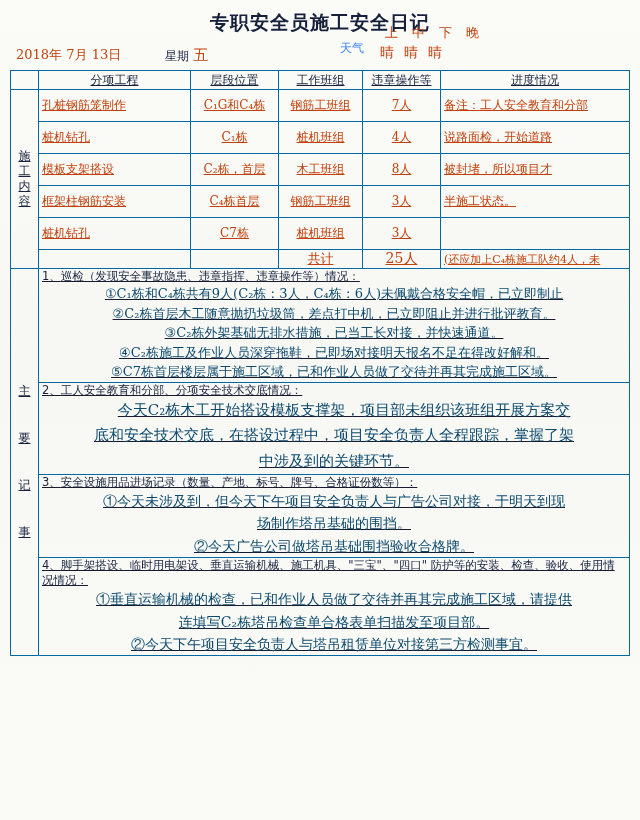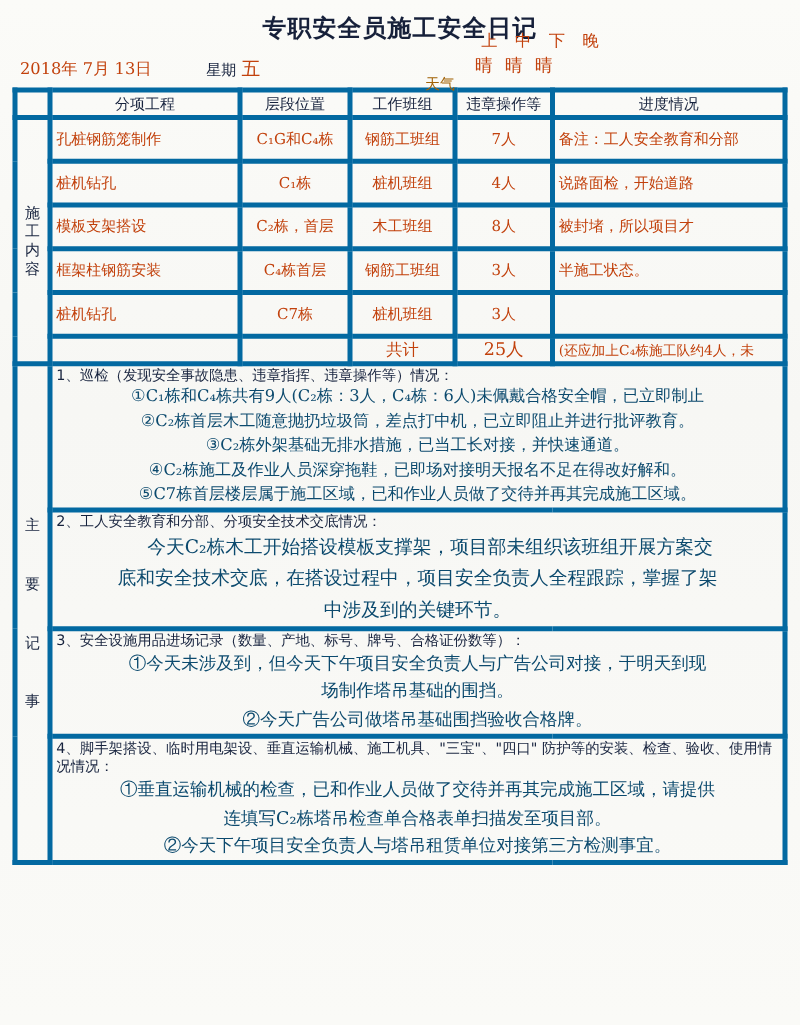--- a/index.html
+++ b/index.html
@@ -36,34 +36,35 @@
   }
   
   .hdr-row{
     position:relative;
     height:30px;
     margin-top:4px;
     font-size:13px;
   }
   .hdr-date{position:absolute;left:6px;top:6px;}
   .hdr-week{position:absolute;left:155px;top:6px;text-align:center;}
-  .hdr-weather{position:absolute;left:330px;top:19px;font-size:12px;color:#a16207;}
+  .hdr-weather{position:absolute;left:330px;top:0;font-size:12px;color:#3b82f6;}
   .hdr-wlabels{position:absolute;left:375px;top:-16px;font-size:13px;letter-spacing:14px;}
   .hdr-wvals{position:absolute;left:370px;top:4px;font-size:14px;letter-spacing:10px;}
 
   table.main{
     border-collapse:collapse;
     width:100%;
     table-layout:fixed;
   }
   table.main td,table.main th{
-    border:4px solid #0369a1;
+    border:1px solid #0369a1;
     padding:0 3px;
     font-size:12px;
     vertical-align:middle;
+    text-decoration:underline;
   }
   th{
     font-weight:normal;
     text-align:center;
     font-size:12.5px;
     background:transparent;
     color:#17233e;
     height:18px;
   }
   .sidecell{

